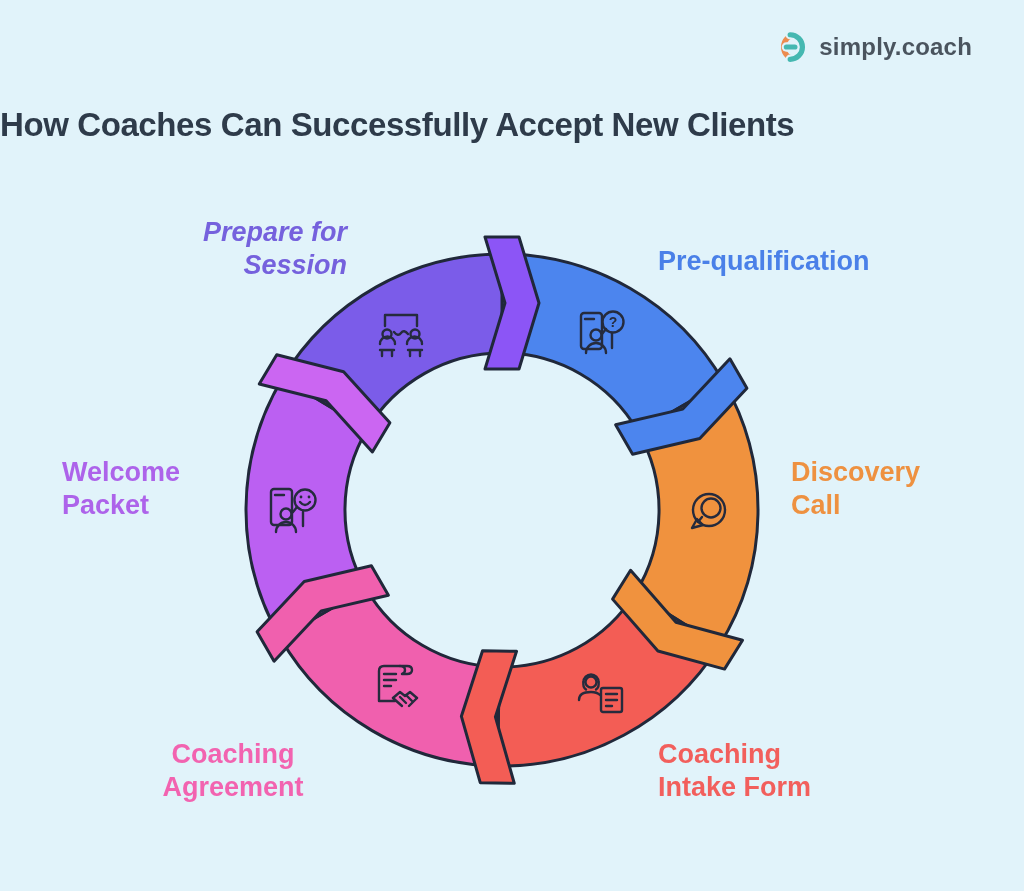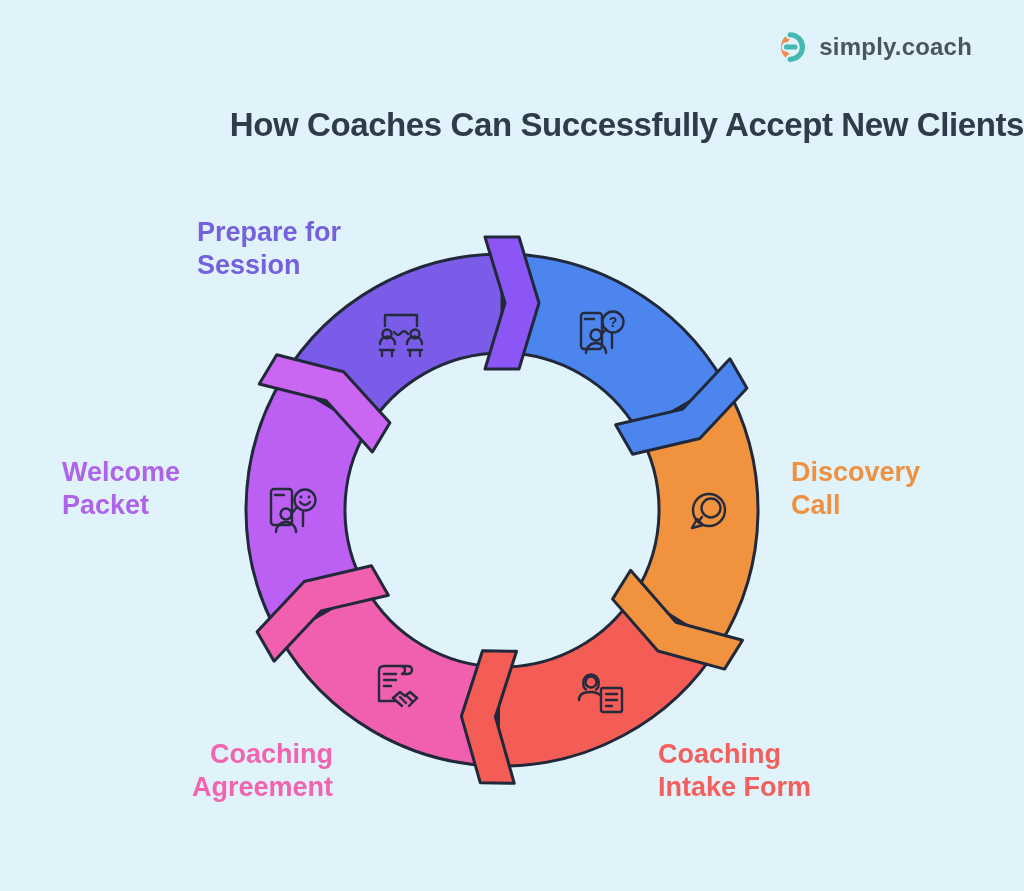--- a/index.html
+++ b/index.html
@@ -11,39 +11,39 @@
   }
   .logo{
     position:absolute;top:30px;right:52px;
     display:flex;align-items:center;gap:9px;
   }
   .logo-text{
     font-size:24px;font-weight:600;letter-spacing:.2px;
   }
   .title{
     position:absolute;left:0;right:0;top:84px;
-    text-align:right;
+    text-align:left;
     font-size:33px;font-weight:bold;letter-spacing:-0.4px;
   }
   .ring-svg{position:absolute;left:0;top:0;}
   .seg{stroke:#20283a;stroke-width:3;stroke-linejoin:round;}
   .chev{stroke:#20283a;stroke-width:3;stroke-linejoin:round;}
   .icon{stroke:#252b3d;stroke-width:2.4;fill:none;stroke-linecap:round;stroke-linejoin:round;}
   .icon .dot{fill:#252b3d;stroke:none;}
   .icon text{stroke:none;fill:#252b3d;font-weight:bold;font-size:14px;font-family:"Liberation Sans",sans-serif;}
   .step-label{
     position:absolute;
     font-size:27px;font-weight:bold;line-height:33px;
   }
   .lbl-0{left:658px;top:245px;white-space:nowrap;}
   .lbl-1{left:791px;top:456px;width:130px;}
   .lbl-2{left:658px;top:738px;width:180px;}
-  .lbl-3{left:133px;top:738px;width:200px;text-align:right;}
+  .lbl-3{left:133px;top:738px;width:200px;text-align:center;}
   .lbl-4{left:62px;top:456px;width:150px;}
-  .lbl-5{left:197px;top:216px;width:150px;text-align:left;}
+  .lbl-5{left:197px;top:216px;width:150px;text-align:right;font-style:italic;}
 </style>
 </head>
 <body>
 
 <div id="canvas" style="background: rgb(225, 243, 250);">
 
   <div class="logo">
     <svg width="34" height="34" viewBox="0 0 36 36">
       <path d="M 21,5 A 13,13 0 0 0 21,31" fill="none" stroke-width="5.5" stroke-linecap="round" stroke="#ec8c50"></path>
       <path d="M 15,5 A 13,13 0 0 1 15,31" fill="none" stroke="#e1f3fa" stroke-width="10" stroke-linecap="round"></path>
@@ -126,19 +126,20 @@
       <circle cx="-14" cy="3" r="4.5"></circle>
       <path d="M -21,13 a 7.5,7.5 0 0 1 15,0"></path>
       <circle cx="14" cy="3" r="4.5"></circle>
       <path d="M 6,13 a 7.5,7.5 0 0 1 15,0"></path>
       <path d="M -7,1 q 4,5 7,1 q 3,-4 7,1"></path>
       <path d="M -21,19 h 14 M -19,19 v 6 M -9,19 v 6"></path>
       <path d="M 7,19 h 14 M 9,19 v 6 M 19,19 v 6"></path>
     </g>
   </svg>
 
+  <div class="step-label lbl-0" style="color: rgb(74, 128, 232);">Pre-qualification</div>
   <div class="step-label lbl-2" style="color: rgb(242, 95, 92);">Coaching Intake Form</div>
   <div class="step-label lbl-1" style="color: rgb(238, 145, 64);">Discovery Call</div>
   <div class="step-label lbl-3" style="color: rgb(242, 99, 176);">Coaching Agreement</div>
   <div class="step-label lbl-4" style="color: rgb(173, 99, 234);">Welcome Packet</div>
   <div class="step-label lbl-5" style="color: rgb(117, 97, 221);">Prepare for Session</div>
 
 </div>
 
 </body></html>

